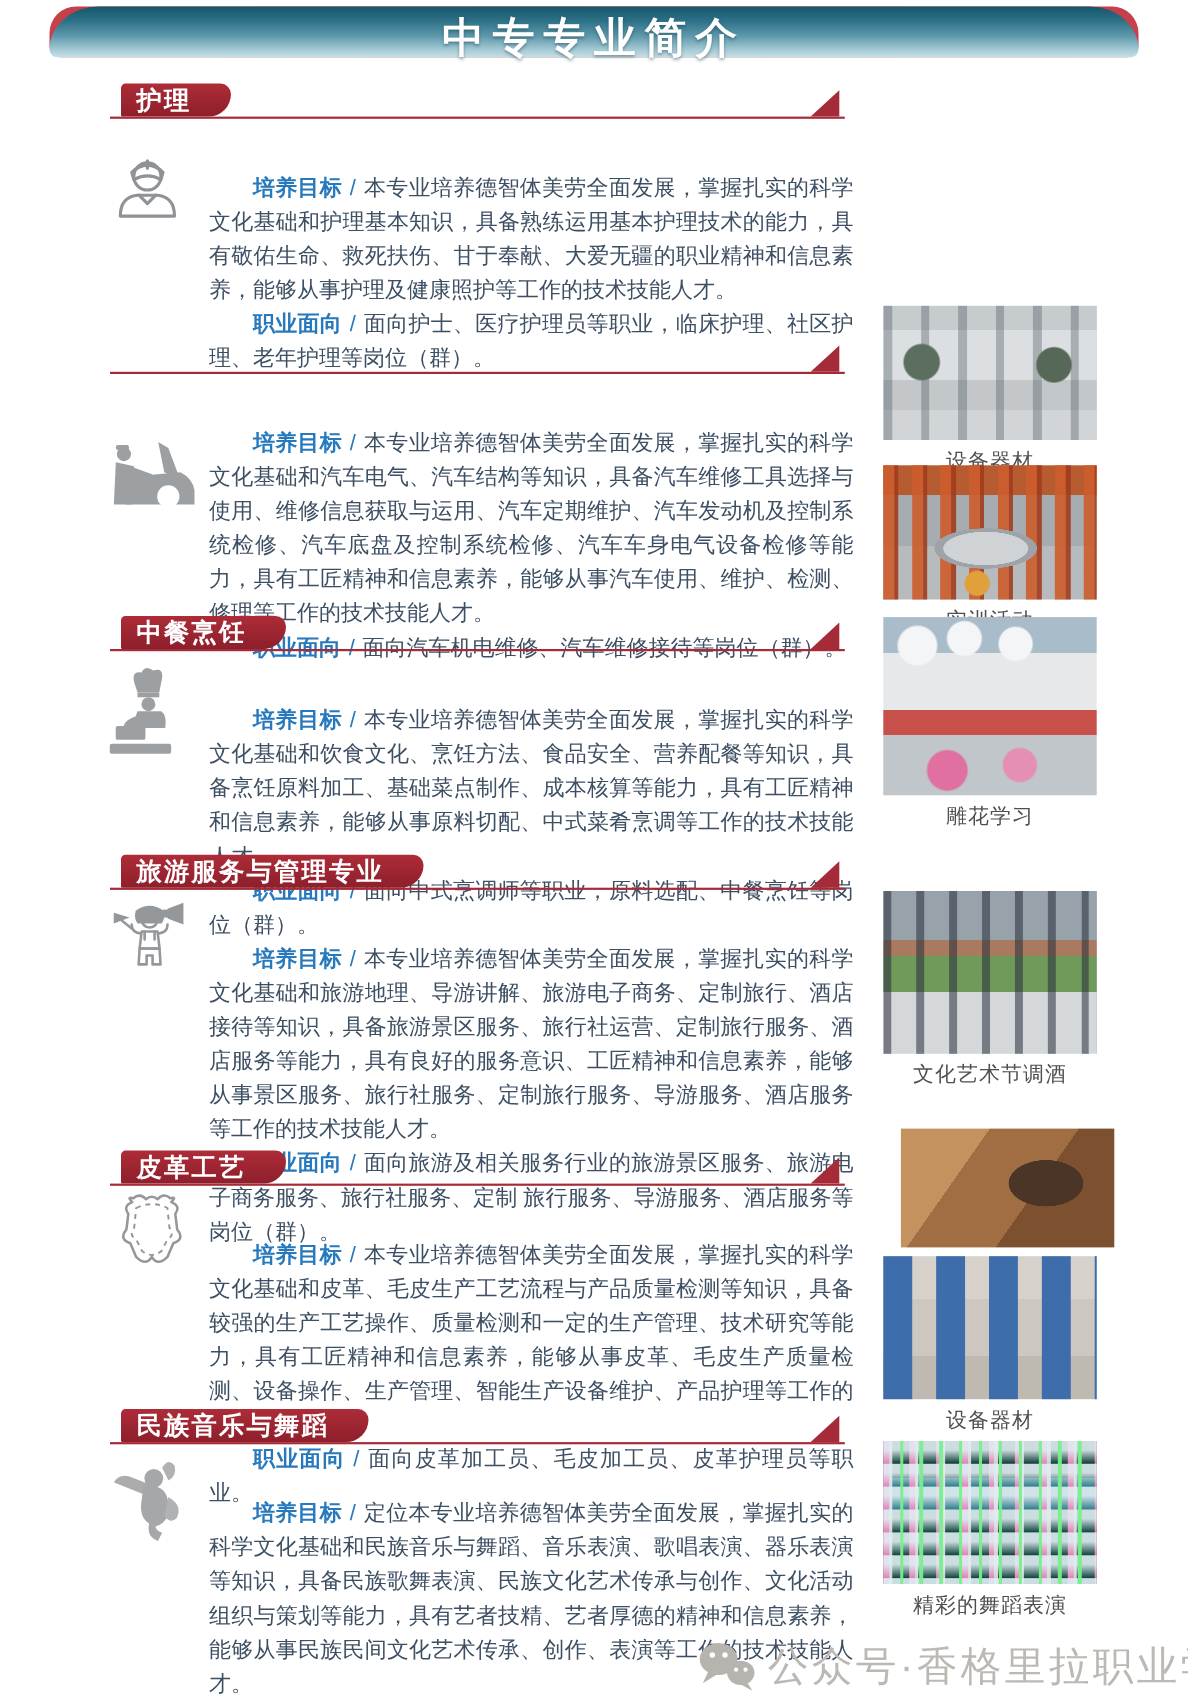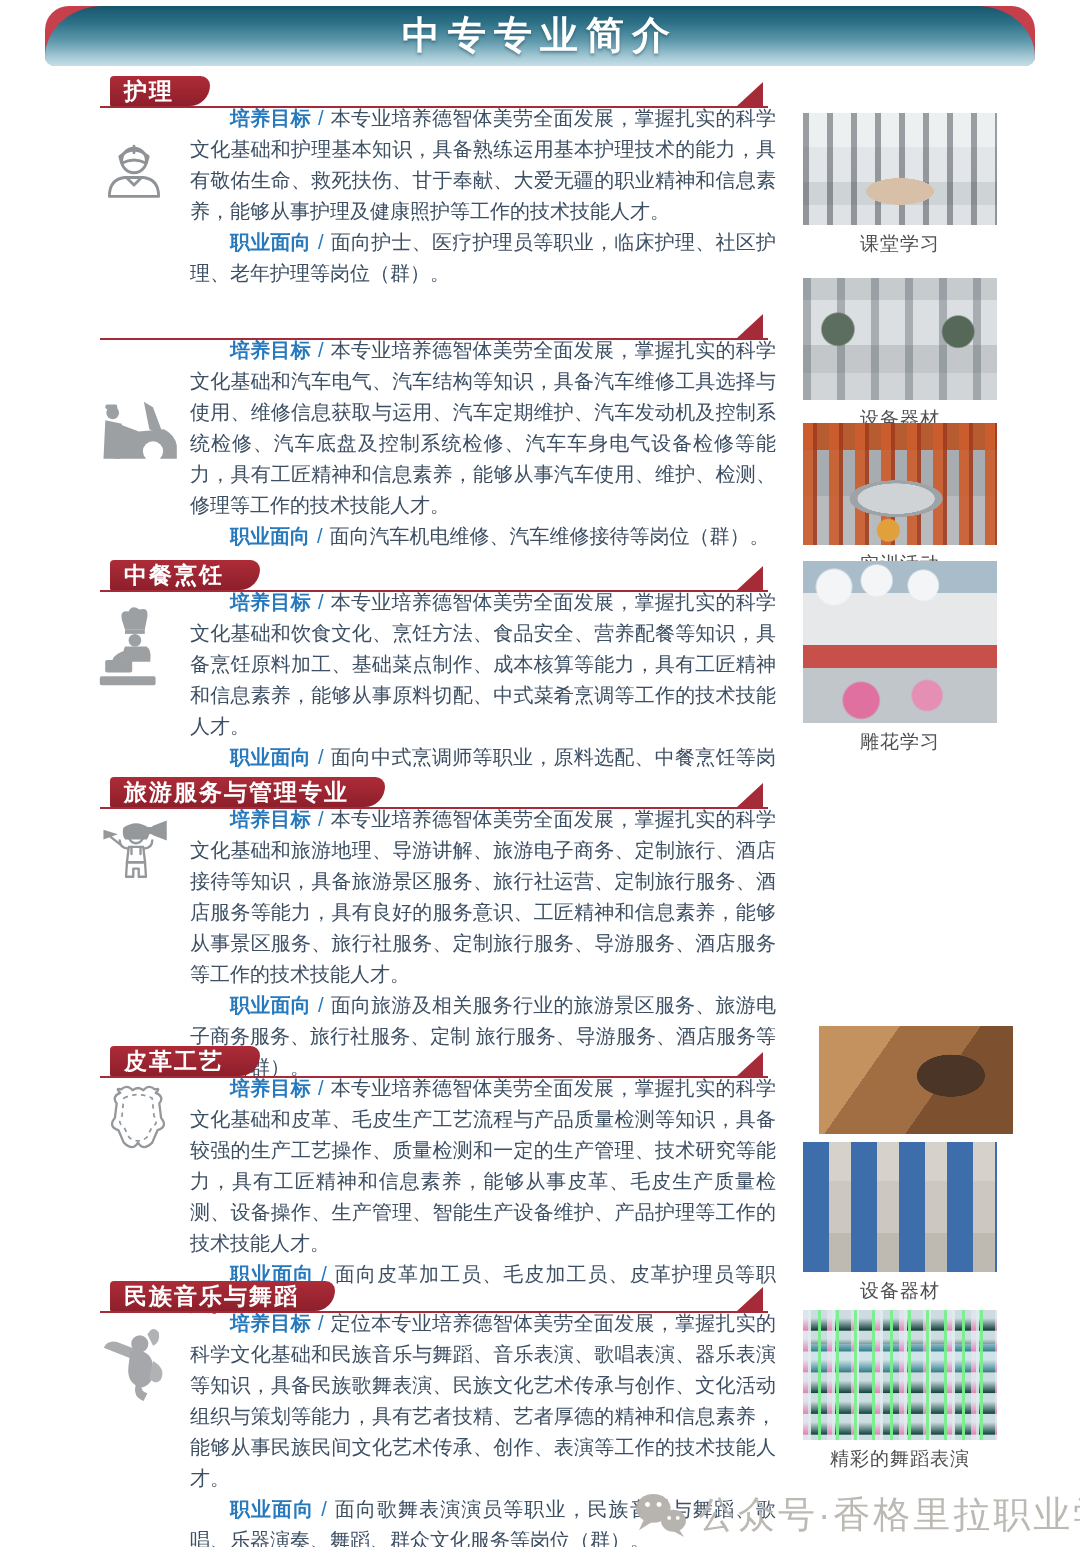--- a/index.html
+++ b/index.html
@@ -1,41 +1,41 @@
 <!DOCTYPE html>
 <html><head>
 <meta charset="utf-8">
 <style>
   html,body{margin:0;padding:0;background:#fff;}
   .page{position:relative;width:1080px;height:1547px;background:#fff;overflow:hidden;
         font-family:"Liberation Sans","DejaVu Sans",sans-serif;}
 
   
-  .banner{position:absolute;left:45px;top:6px;width:990px;height:60px;}
+  .banner{position:absolute;left:45px;top:6px;width:990px;height:46px;}
   .banner .red-base{position:absolute;inset:0;border-radius:24px 24px 10px 10px;
         background:linear-gradient(110deg,#c8414d 0%,#9e2531 45%,#c8414d 100%);}
   .banner .teal{position:absolute;inset:0;
         border-radius:64px 64px 10px 10px / 56px 56px 10px 10px;
         background:linear-gradient(180deg,#16566d 0%,#2d7187 28%,#5e98ab 58%,#a7cbd6 86%,#c6dfe7 100%);}
   .banner .title{position:absolute;inset:0;text-align:center;line-height:58px;
         color:#ffffff;font-size:38px;font-weight:bold;letter-spacing:8px;
         text-shadow:0 2px 3px rgba(20,60,75,.45);}
 
   
   .sec{position:absolute;left:90px;width:690px;}
   .tab{position:absolute;left:20px;top:0;height:30px;line-height:30px;
        padding:0 36px 0 14px;color:#fff;font-size:23px;font-weight:bold;letter-spacing:2px;
        background:linear-gradient(180deg,#ad2c38 0%,#8d1f2b 100%);
        border-radius:6px 14px 30px 2px;white-space:nowrap;}
   .tabline{position:absolute;left:10px;top:30px;width:668px;height:2px;background:#a62b38;}
   .tri{position:absolute;left:647px;top:6px;width:0;height:0;
        border-left:26px solid transparent;border-bottom:24px solid #a62b38;}
   .icon{position:absolute;left:8px;width:84px;}
   .icon svg{width:100%;height:auto;display:block;}
-  .txt{margin:27px 0 0 100px;width:586px;color:#3d4f63;font-size:20px;line-height:31px;
+  .txt{margin:80px 0 0 100px;width:586px;color:#3d4f63;font-size:20px;line-height:31px;
        text-align:justify;}
   .para{margin:0;text-indent:2em;}
   .lab{color:#2779bd;font-weight:bold;}
   .slash{color:#2779bd;margin:0 7px;}
 
   
   .s1 .icon{top:56px;width:72px;}
   .s2 .icon{top:92px;width:88px;}
   .s3 .icon{top:46px;width:72px;}
   .s4 .icon{top:40px;width:76px;}
@@ -225,35 +225,35 @@
         <path d="M58 40 Q72 48 66 60 Q60 66 54 58 Z" fill="#b0b2b4"></path>
         <path d="M40 64 Q36 78 48 82 L52 74 Q44 72 46 64 Z" fill="#a5a7aa"></path>
       </svg>
     </span>
     <div class="txt">
       <p class="para"><span class="lab">培养目标</span><span class="slash">/</span><span>定位本专业培养德智体美劳全面发展，掌握扎实的科学文化基础和民族音乐与舞蹈、音乐表演、歌唱表演、器乐表演等知识，具备民族歌舞表演、民族文化艺术传承与创作、文化活动组织与策划等能力，具有艺者技精、艺者厚德的精神和信息素养，能够从事民族民间文化艺术传承、创作、表演等工作的技术技能人才。</span></p>
       <p class="para"><span class="lab">职业面向</span><span class="slash">/</span><span>面向歌舞表演演员等职业，民族音乐与舞蹈、歌唱、乐器演奏、舞蹈、群众文化服务等岗位（群）。</span></p>
     </div>
   </section>
 
-  <figure class="pcard" style="top:113px;margin:0">
-    <div class="pimg p1"></div>
-    <figcaption class="pcap">课堂学习</figcaption>
-  </figure>
   <figure class="pcard" style="top:278px;margin:0">
     <div class="pimg p2"></div>
     <figcaption class="pcap">设备器材</figcaption>
   </figure>
   <figure class="pcard" style="top:423px;margin:0">
     <div class="pimg p3"></div>
     <figcaption class="pcap">实训活动</figcaption>
   </figure>
   <figure class="pcard" style="top:561px;margin:0">
     <div class="pimg p4"></div>
     <figcaption class="pcap">雕花学习</figcaption>
+  </figure>
+  <figure class="pcard" style="top:810px;margin:0">
+    <div class="pimg p5"></div>
+    <figcaption class="pcap">文化艺术节调酒</figcaption>
   </figure>
   <figure class="pcard" style="top:1010px;margin:16px">
     <div class="pimg p6"></div>
     <figcaption class="pcap">课堂实训</figcaption>
   </figure>
   <figure class="pcard" style="top:1142px;margin:0">
     <div class="pimg p7"></div>
     <figcaption class="pcap">设备器材</figcaption>
   </figure>
   <figure class="pcard" style="top:1310px;margin:0">

